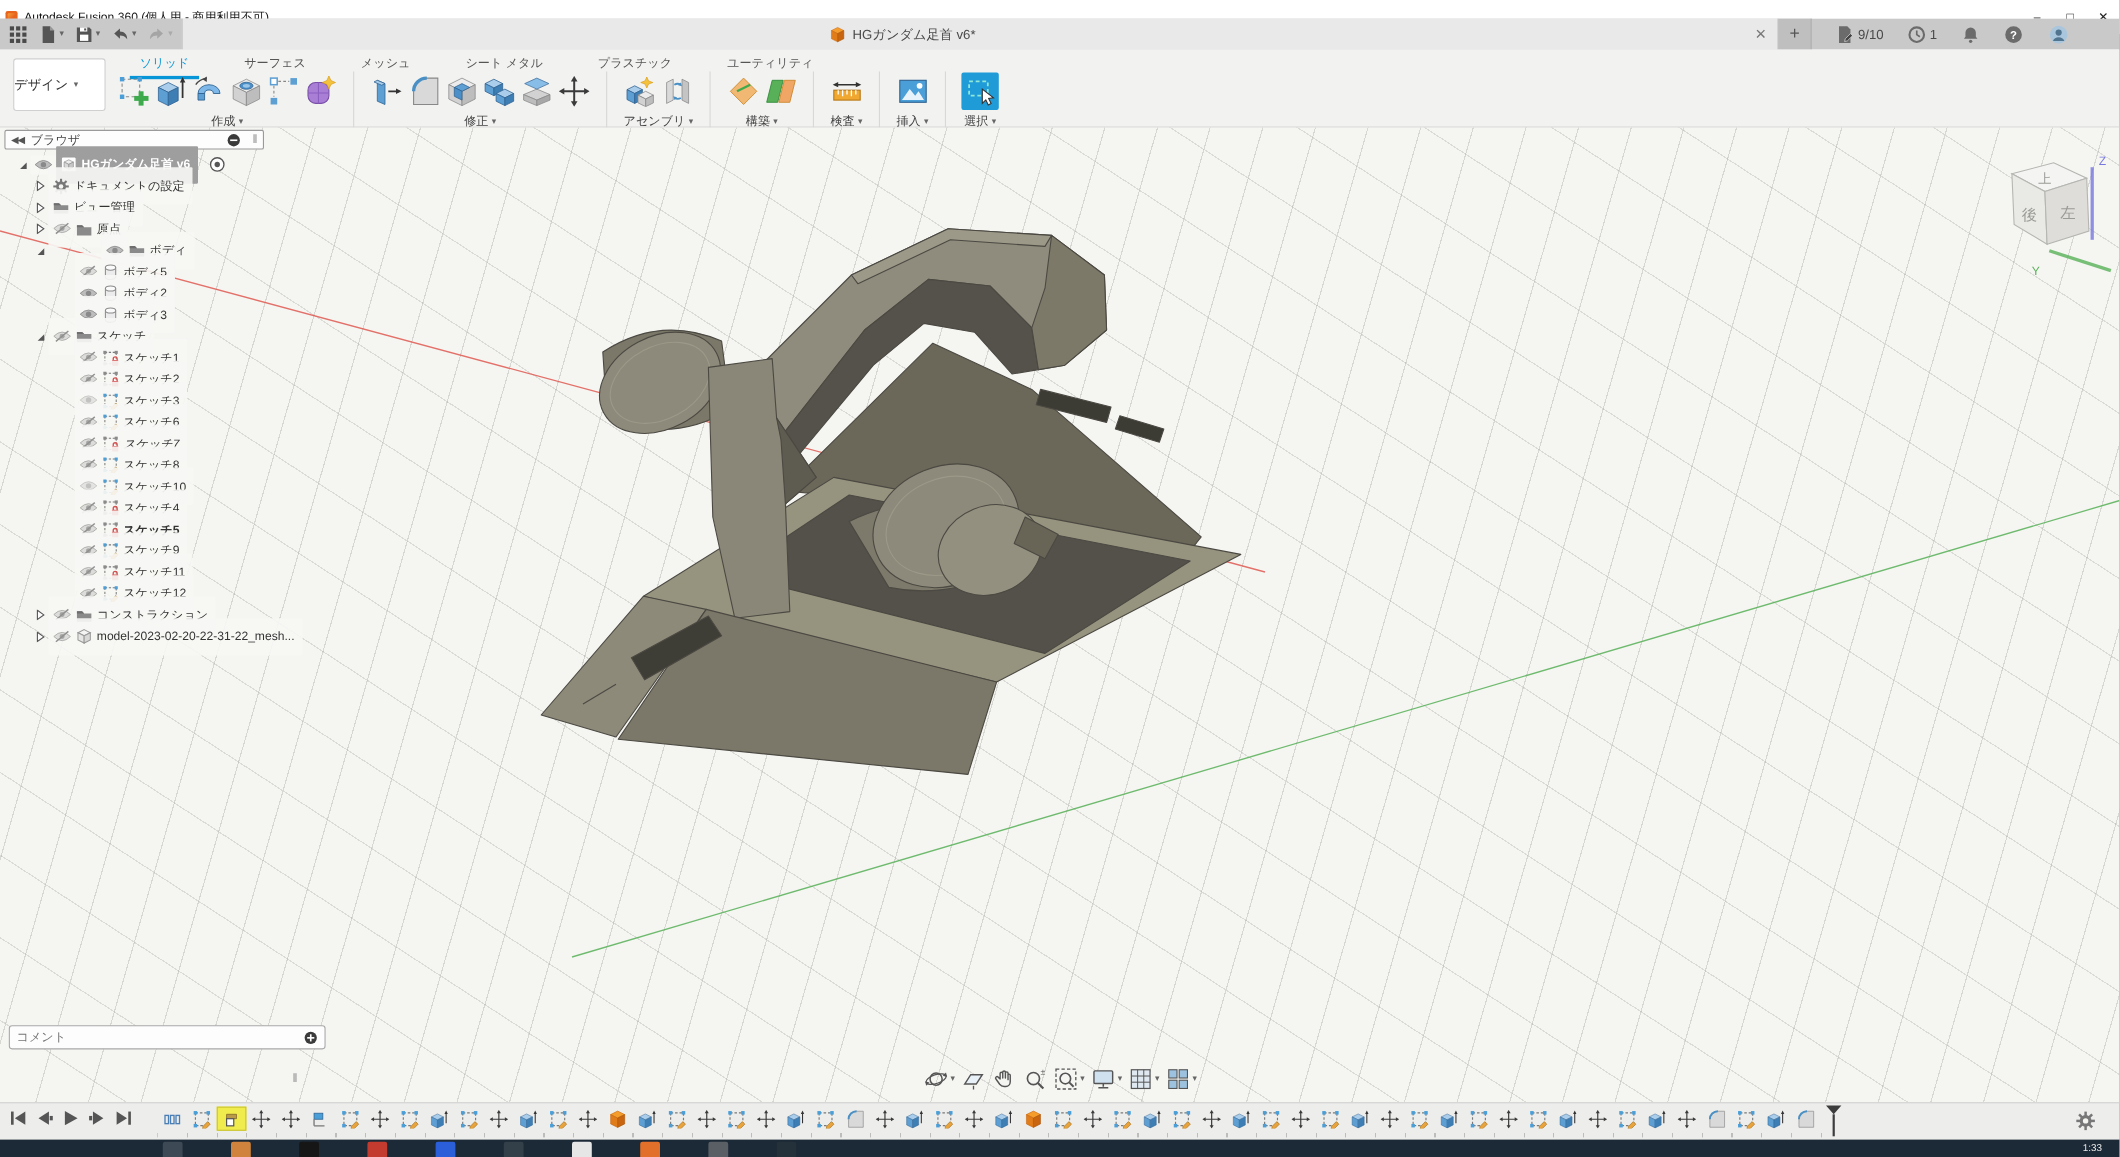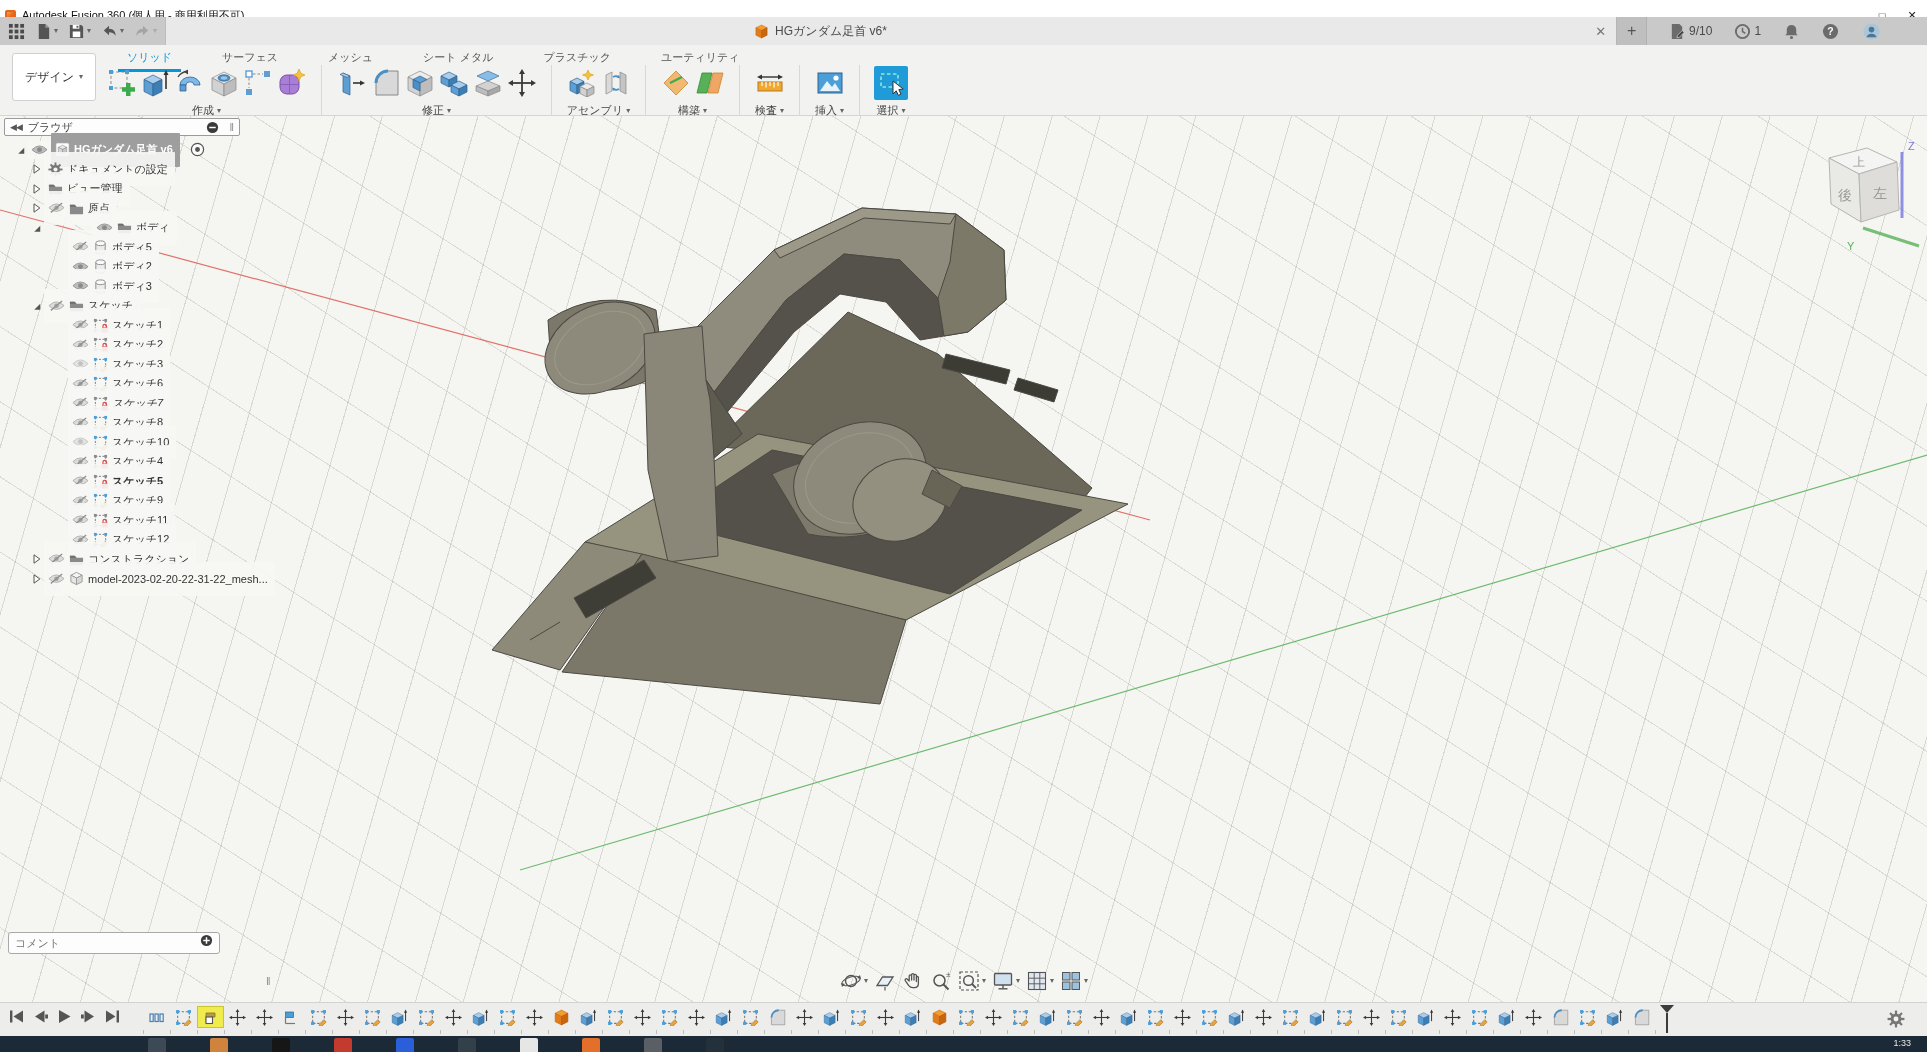--- a/index.html
+++ b/index.html
@@ -37,21 +37,21 @@
                 justify-content:center; font-size:16px; color:#555; border-right:1px solid #b0b0b0; }
   .tr-item { display:flex; align-items:center; gap:3px; font-size:12px; color:#4a4a4a; margin-left:22px; }
   .tr-item .ic { width:17px; height:17px; }
   .tr-item.avatar-item { margin-left:24px; }
 
   
   .ribbon { position:absolute; left:0; top:45px; width:100%; height:71px; background:#f2f2f1;
             border-bottom:1px solid #d5d5d3; }
   .ws-btn { position:absolute; left:12px; top:8px; width:84px; height:48px; background:#fff;
             border:1px solid #d0d0d0; border-radius:3px; display:flex; align-items:center;
-            justify-content:center; gap:5px; font-size:12px; color:#333; }
+            gap:5px; font-size:12px; color:#333; }
   .ribbon-tabs { position:absolute; left:118px; top:2px; display:flex; gap:32px; }
   .ribbon-tab { font-size:11px; color:#555; padding:3px 9px 4px; border-bottom:3px solid transparent; }
   .ribbon-tab.active { color:#0696d7; border-bottom-color:#0696d7; }
   .ribbon-groups { position:absolute; left:106px; top:20px; display:flex; align-items:flex-start; }
   .ribbon-group { display:flex; flex-direction:column; align-items:center; }
   .rg-icons { display:flex; align-items:center; gap:3px; height:36px; }
   .ribbon-icon { width:31px; height:31px; display:flex; align-items:center; justify-content:center; }
   .ribbon-icon svg { width:28px; height:28px; }
   .ribbon-icon.tool-active { background:#1f9bd7; border-radius:2px; width:34px; height:34px; }
   .rg-label { margin-top:2px; font-size:11px; color:#444; display:flex; align-items:center; gap:3px; }
@@ -81,22 +81,22 @@
   .chip.sel { background:#9e9e9e; color:#fff; font-weight:bold; }
   .mini-chip { display:flex; align-items:center; background:rgba(246,246,244,0.92); height:18px; padding:0 3px; }
   .eye { width:17px; height:12px; }
   .t-ic { width:15px; height:15px; }
   .radio-ic { width:15px; height:15px; margin-left:10px; }
 
   
   .viewcube { position:absolute; right:6px; top:14px; width:132px; height:122px; }
 
   
-  .comment-box { position:absolute; left:8px; top:816px; width:212px; height:22px; background:#fdfdfd;
-      border:1px solid #a9a9a9; border-radius:3px; display:flex; padding:0 6px; }
+  .comment-box { position:absolute; left:8px; top:816px; width:288px; height:22px; background:#fdfdfd;
+      border:1px solid #a9a9a9; border-radius:3px; display:flex; align-items:center; padding:0 6px; }
   .comment-box input { border:none; outline:none; flex:1; font-size:11px; color:#555; background:transparent;
       font-family:"Liberation Sans",sans-serif; }
   .comment-box .plus-ic { width:13px; height:13px; }
   .comment-grip { position:absolute; left:266px; top:859px; color:#8a8a8a; font-size:11px; }
 
   
   .navbar { position:absolute; left:840px; top:854px; display:flex; align-items:center; gap:6px; }
   .nav-item { display:flex; align-items:center; gap:2px; }
   .nav-item svg { width:22px; height:22px; }
 

